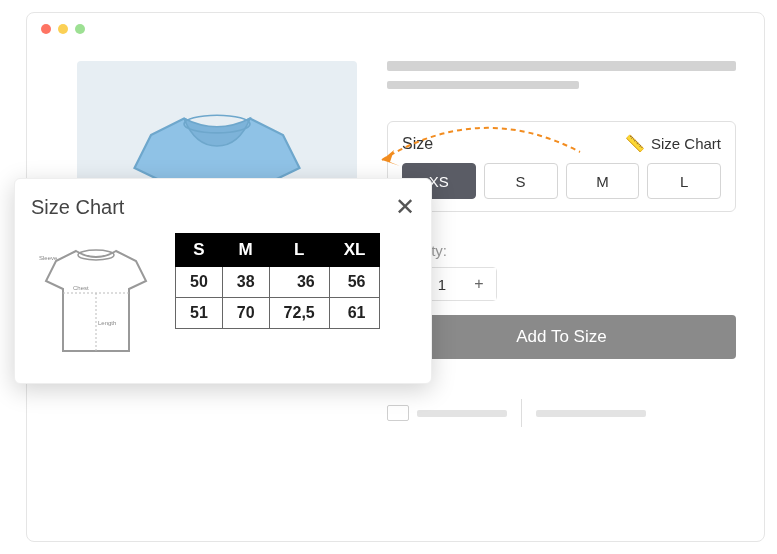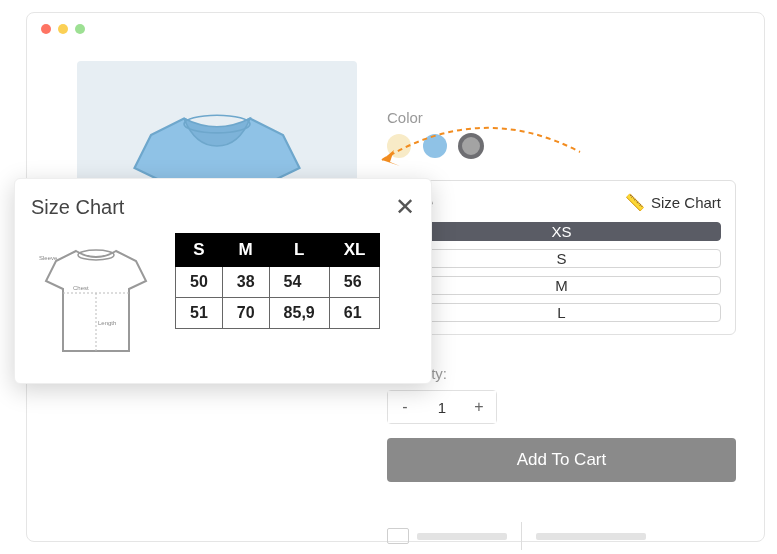--- a/index.html
+++ b/index.html
@@ -22,21 +22,21 @@
 .swatches { display: flex; gap: 12px; align-items: center; }
 .swatch { width: 24px; height: 24px; border-radius: 50%; cursor: pointer; }
 .swatch-cream { background: #f8ebc7; }
 .swatch-blue { background: #8fc2e6; }
 .swatch-gray { background: #a3a3a3; border: 3px solid #6e6e72; box-shadow: 0 0 0 1px #6e6e72; }
 .size-panel { margin-top: 22px; border: 1px solid #e0e0e0; border-radius: 6px; padding: 12px 14px; }
 .size-header { display: flex; justify-content: space-between; align-items: center; margin-bottom: 10px; }
 .size-title { font-size: 16px; color: #333; }
 .size-chart-link { display: flex; align-items: center; gap: 6px; font-size: 15px; color: #333; cursor: pointer; }
 .ruler-icon { color: #2b9fd9; font-size: 16px; }
-.size-options { display: flex; gap: 8px; flex-direction: column; }
+.size-options { display: flex; gap: 8px; }
 .size-btn { flex: 1; height: 36px; border: 1px solid #d5d5d5; background: #fff; border-radius: 4px; font-size: 15px; cursor: pointer; color: #333; }
 .size-btn.active { background: #5a5c65; color: #fff; border-color: #5a5c65; }
 .qty-section { margin-top: 30px; }
 .qty-label { color: #999; font-size: 15px; margin-bottom: 8px; }
 .qty-control { display: inline-flex; border: 1px solid #e0e0e0; border-radius: 4px; height: 34px; }
 .qty-btn { width: 34px; background: #fff; border: none; cursor: pointer; color: #666; font-size: 16px; }
 .qty-val { width: 40px; display: flex; align-items: center; justify-content: center; color: #333; font-size: 15px; }
 .cart-btn { margin-top: 14px; width: 100%; height: 44px; background: #8a8a8a; color: #fff; border: none; border-radius: 4px; font-size: 17px; cursor: pointer; }
 .footer-bars { display: flex; align-items: center; gap: 14px; margin-top: 40px; }
 .footer-item { display: flex; align-items: center; gap: 8px; }
@@ -44,21 +44,21 @@
 .smallbar { height: 7px; background: #e3e3e3; border-radius: 2px; }
 .divider { width: 1px; height: 28px; background: #ddd; }
 .popup { position: absolute; left: 14px; top: 178px; width: 418px; background: #fff; border-radius: 6px; box-shadow: 0 6px 24px rgba(0,0,0,0.18); border: 1px solid #eee; padding: 14px 16px 20px; z-index: 10; }
 .popup-head { display: flex; justify-content: space-between; align-items: center; margin-bottom: 12px; }
 .popup-title { font-size: 20px; color: #444; font-weight: 400; }
 .close-btn { font-size: 24px; color: #555; cursor: pointer; background: none; border: none; }
 .popup-body { display: flex; gap: 14px; align-items: flex-start; }
 .measure-shirt { width: 130px; height: 130px; }
 .size-table { border-collapse: collapse; }
 .size-table th { background: #000; color: #fff; padding: 6px 14px; font-size: 17px; border: 1px solid #000; font-weight: 700; }
-.size-table td { border: 1px solid #666; padding: 6px 14px; text-align: left; font-size: 16px; font-weight: 700; color: #222; }
+.size-table td { border: 1px solid #666; padding: 6px 14px; text-align: right; font-size: 16px; font-weight: 700; color: #222; }
 .arrow { position: absolute; left: 370px; top: 110px; width: 220px; height: 90px; z-index: 5; pointer-events: none; }
 </style>
 </head>
 <body>
 
 <div class="window">
   <div class="titlebar">
     <div class="dot dot-red"></div>
     <div class="dot dot-yellow"></div>
     <div class="dot dot-green"></div>
@@ -67,28 +67,20 @@
     <div class="product-image">
       <svg class="tshirt" viewBox="0 0 200 200">
         <path d="M40 40 L70 25 Q100 45 130 25 L160 40 L175 70 L150 82 L150 180 L50 180 L50 82 L25 70 Z" fill="#8fc2e6" stroke="#6ea7cc" stroke-width="2"></path>
         <path d="M70 25 Q100 40 130 25 Q120 50 100 50 Q80 50 70 25" fill="#7db3d9" stroke="#6ea7cc" stroke-width="1.5"></path>
         <ellipse cx="100" cy="30" rx="30" ry="8" fill="none" stroke="#6ea7cc" stroke-width="1.5"></ellipse>
       </svg>
     </div>
     <div class="details">
       <div class="bar bar1"></div>
       <div class="bar bar2"></div>
-      <div class="color-section">
-        <div class="color-label">Color</div>
-        <div class="swatches">
-          <div class="swatch swatch-cream"></div>
-          <div class="swatch swatch-blue"></div>
-          <div class="swatch swatch-gray"></div>
-        </div>
-      </div>
       <div class="size-panel">
         <div class="size-header">
           <span class="size-title">Size</span>
           <span class="size-chart-link">
             <span class="ruler-icon">📏</span>
             <span>Size Chart</span>
           </span>
         </div>
         <div class="size-options">
           <button class="size-btn active">XS</button>
@@ -97,21 +89,21 @@
           <button class="size-btn">L</button>
         </div>
       </div>
       <div class="qty-section">
         <div class="qty-label">Quantity:</div>
         <div class="qty-control">
           <button class="qty-btn">-</button>
           <span class="qty-val">1</span>
           <button class="qty-btn">+</button>
         </div>
-        <button class="cart-btn">Add To Cart</button>
+        <button class="cart-btn">Add To Size</button>
       </div>
       <div class="footer-bars">
         <div class="footer-item">
           <span class="truck"></span>
           <span class="smallbar" style="width:90px"></span>
         </div>
         <div class="divider"></div>
         <div class="footer-item">
           <span class="smallbar" style="width:110px"></span>
         </div>
@@ -144,25 +136,25 @@
       <tbody>
           <tr>
         <th>S</th>
         <th>M</th>
         <th>L</th>
         <th>XL</th>
       </tr>
       <tr>
         <td>50</td>
         <td>38</td>
-        <td>54</td>
+        <td>36</td>
         <td>56</td>
       </tr>
       <tr>
         <td>51</td>
         <td>70</td>
-        <td>85,9</td>
+        <td>72,5</td>
         <td>61</td>
       </tr>
     </tbody>
       </table>
   </div>
 </div>
 
 </body></html>

